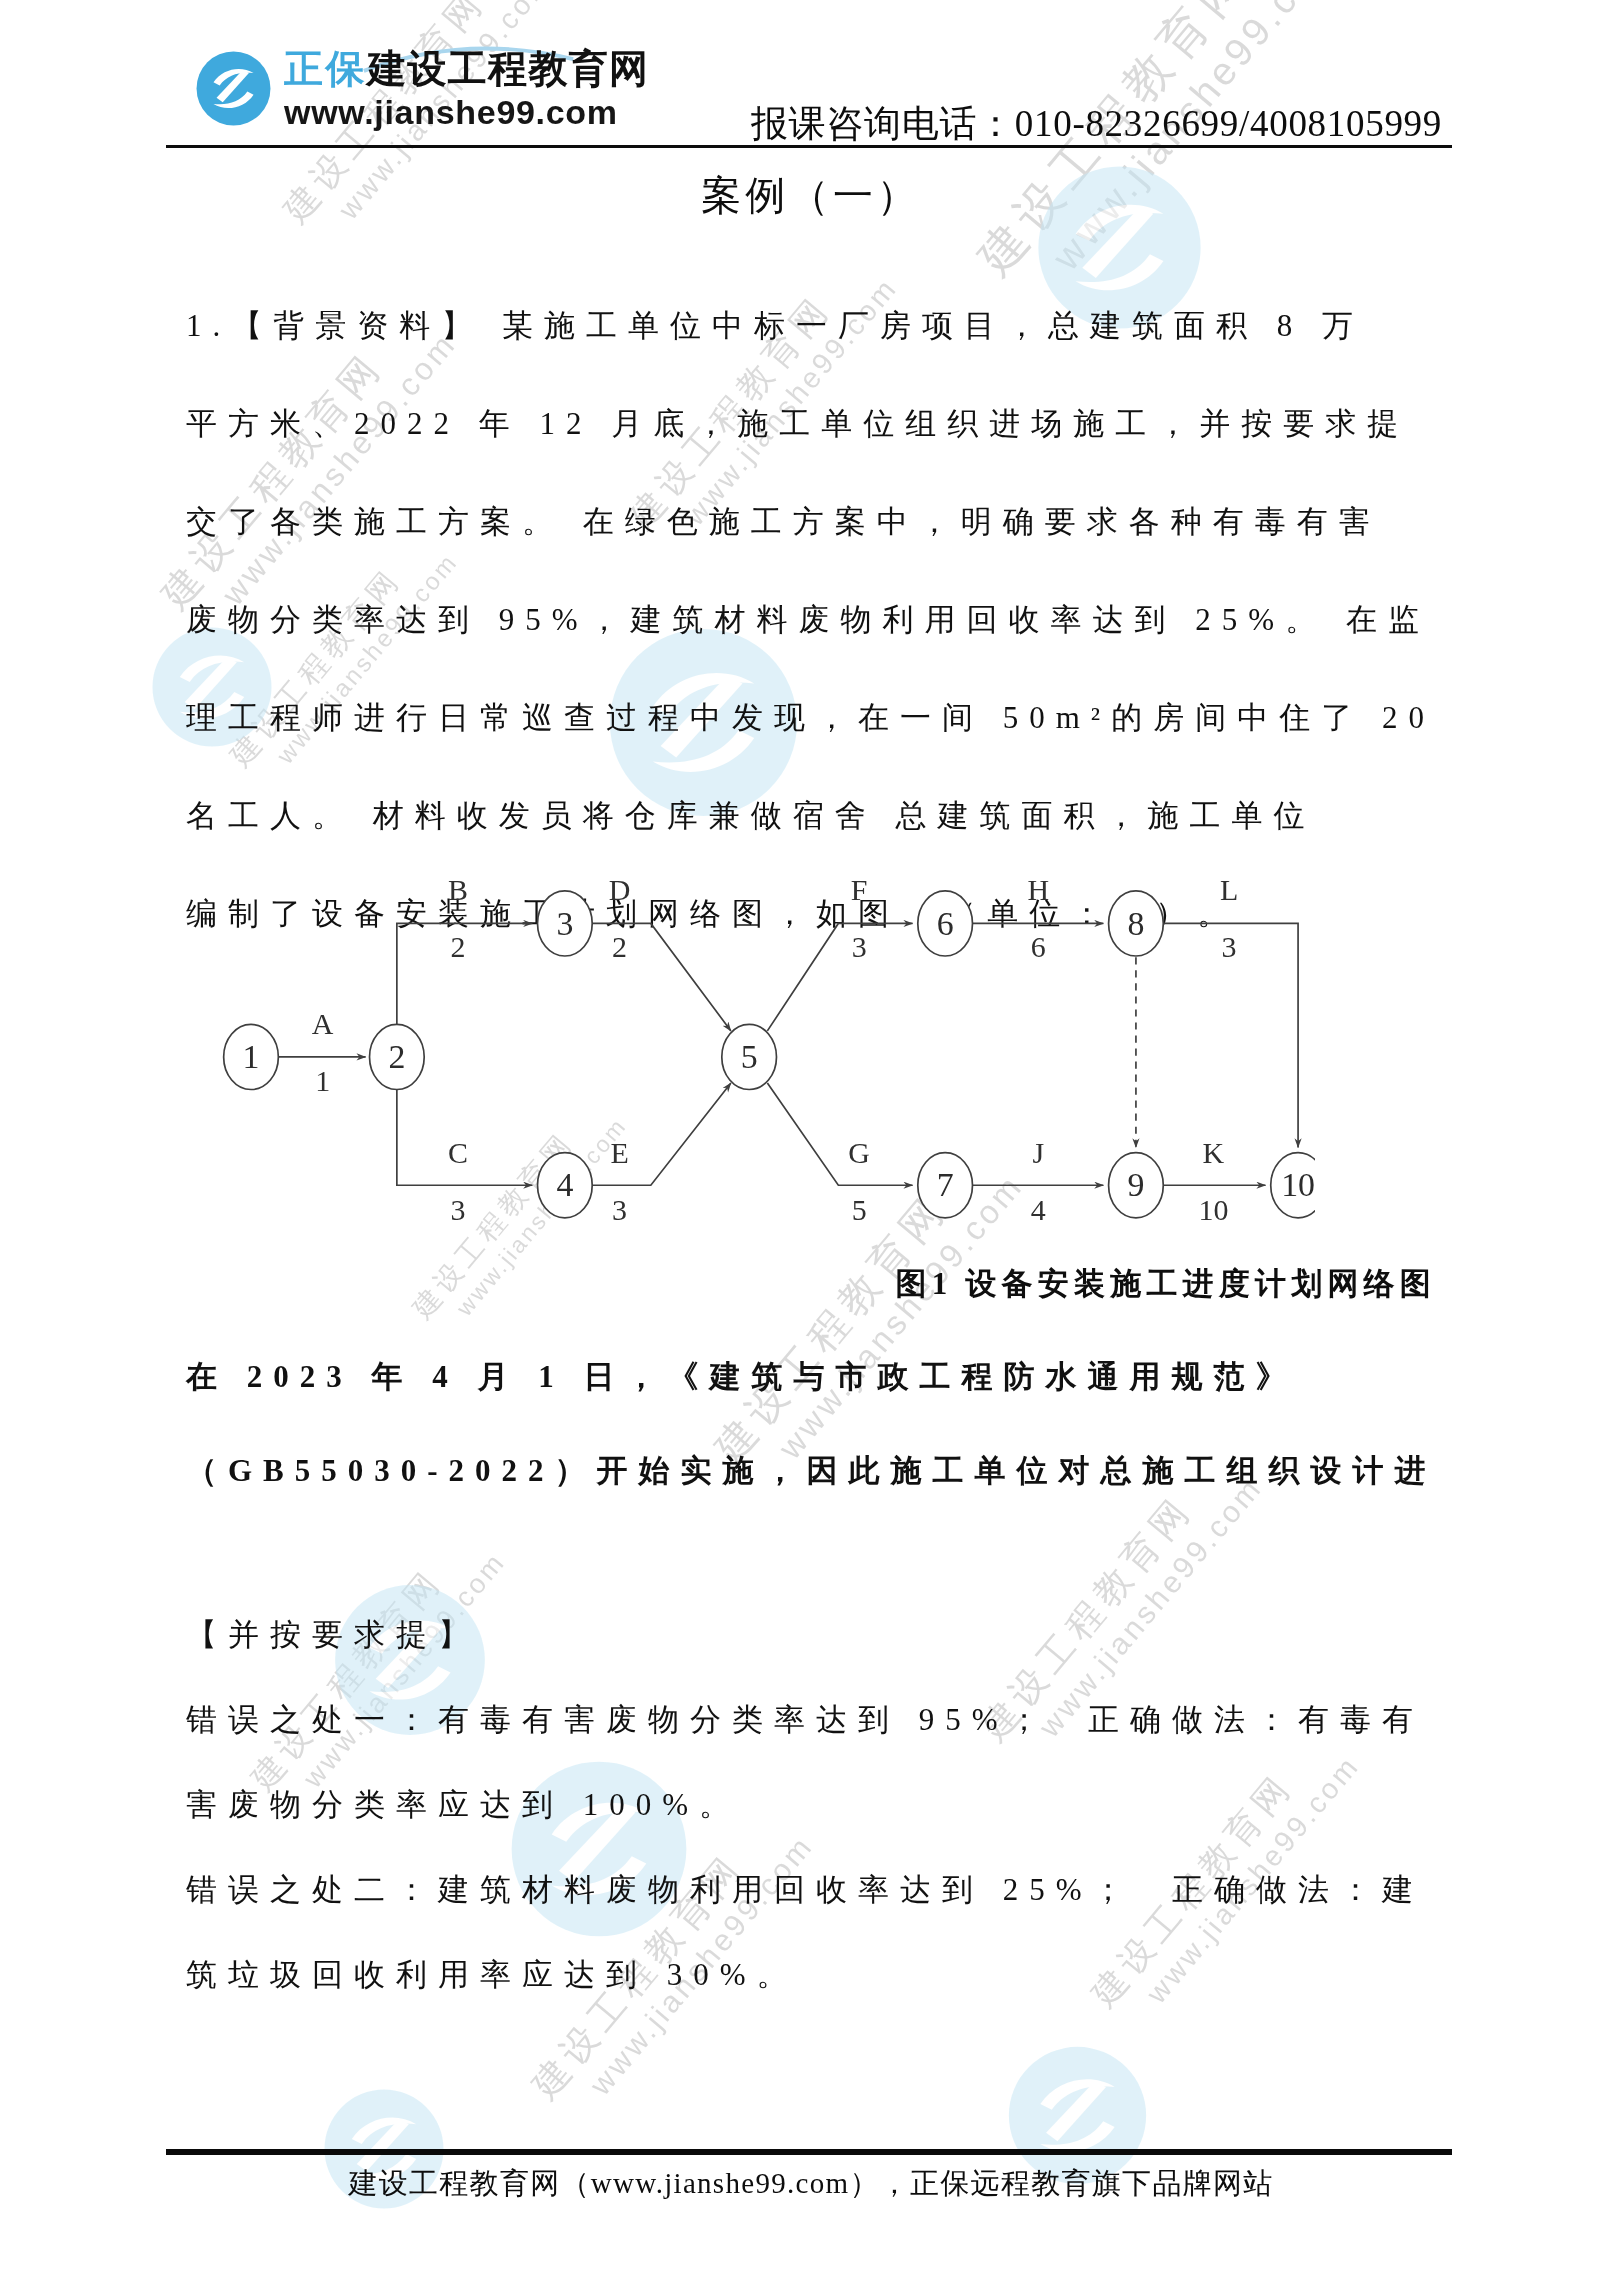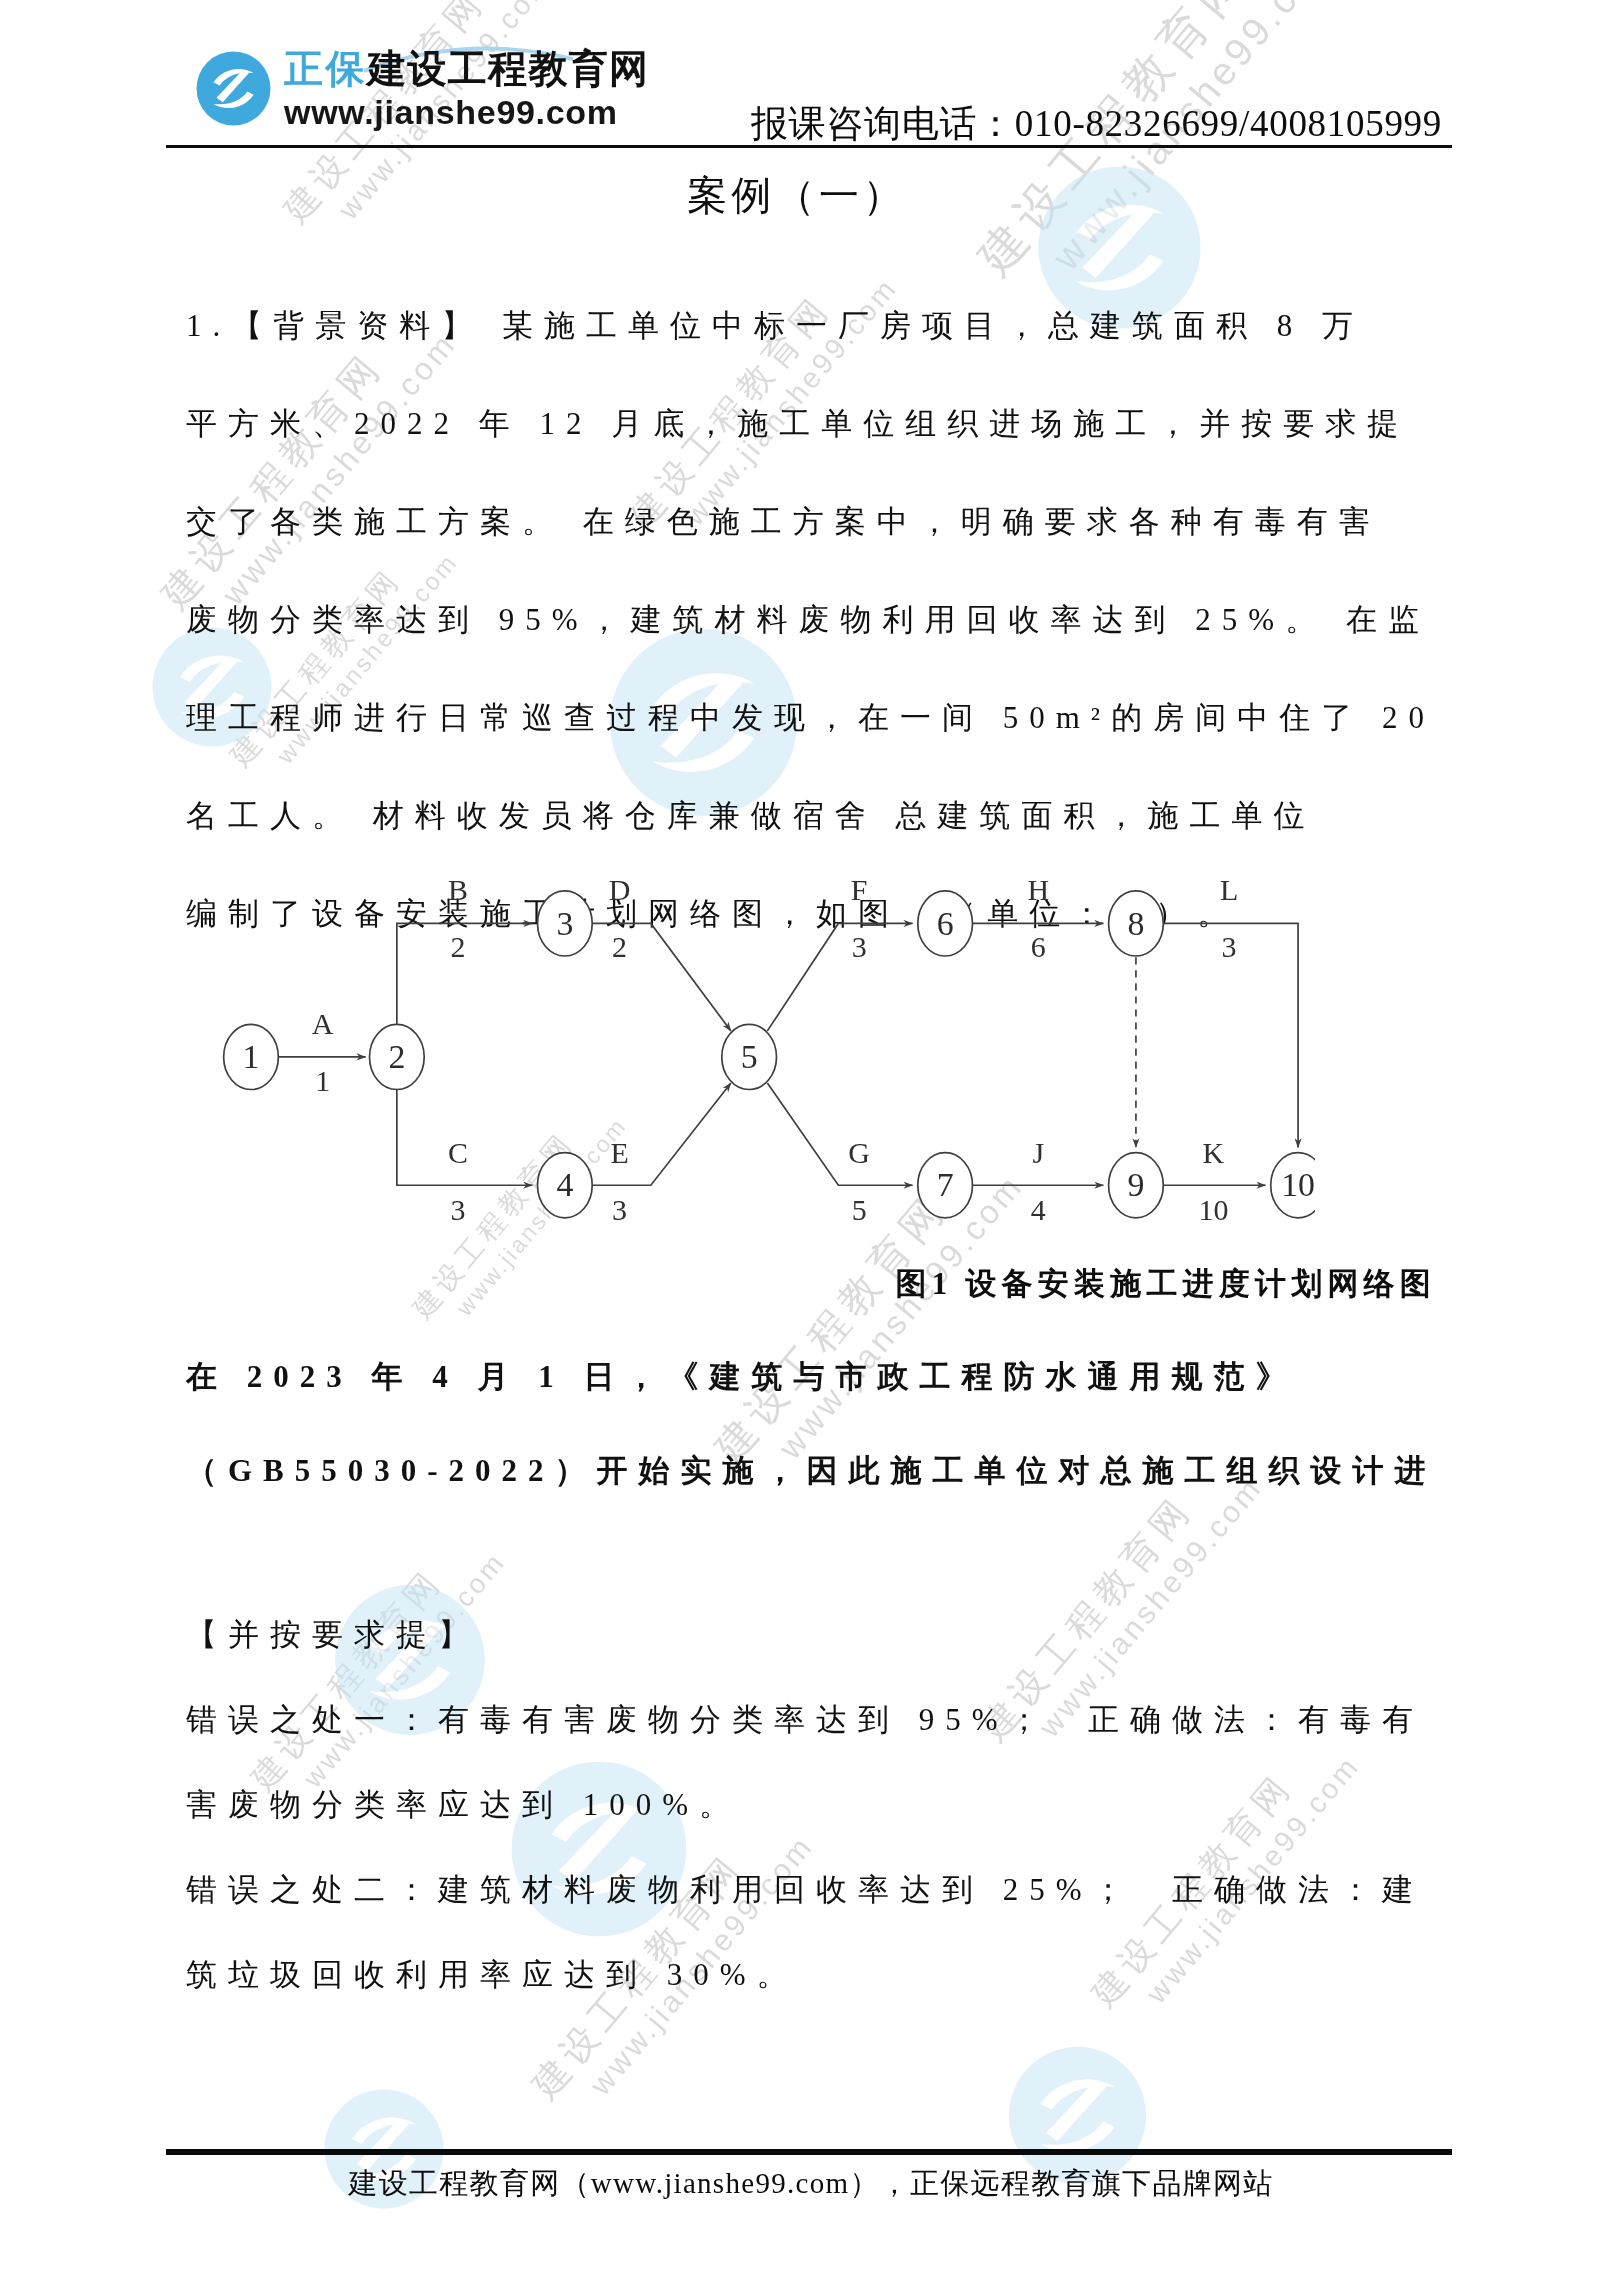--- a/index.html
+++ b/index.html
@@ -20,21 +20,21 @@
   .logo-row2{font-weight:bold;font-size:34px;line-height:40px;color:#161616;
     font-family:"Liberation Sans","DejaVu Sans",sans-serif;letter-spacing:0.7px;}
   .logo-arc{position:absolute;left:166px;top:-9px;}
   .phone{
     position:absolute;right:174px;top:99px;font-size:37px;letter-spacing:0.7px;
     color:#0d0d0d;white-space:nowrap;
   }
   .header-rule{position:absolute;left:166px;top:145px;width:1286px;height:2.6px;background:#0c0c0c;}
   
   .doc-title{
-    position:absolute;left:172px;top:164px;width:1250px;height:63px;
+    position:absolute;left:186px;top:164px;width:1250px;height:63px;
     text-align:center;font-size:40px;line-height:63px;letter-spacing:3.9px;color:#0e0e0e;
   }
   
   .tblock{position:absolute;left:186px;width:1270px;}
   .tline{
     font-size:31px;letter-spacing:11px;white-space:pre;color:#111;
   }
   #para1{top:277px;} #para1 .tline{line-height:98px;}
   #para2{top:1330px;} #para2 .tline{line-height:94px;font-weight:bold;}
   #qa{top:1592px;} #qa .tline{line-height:85px;}

